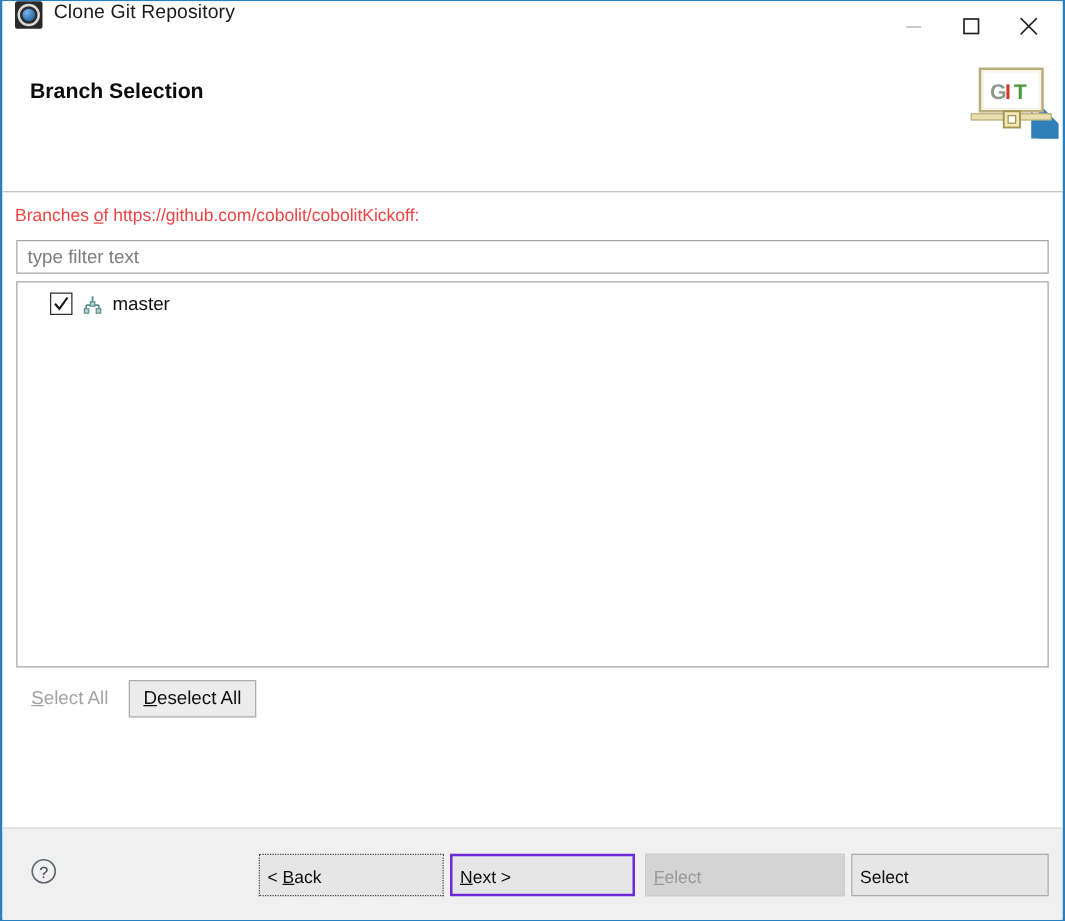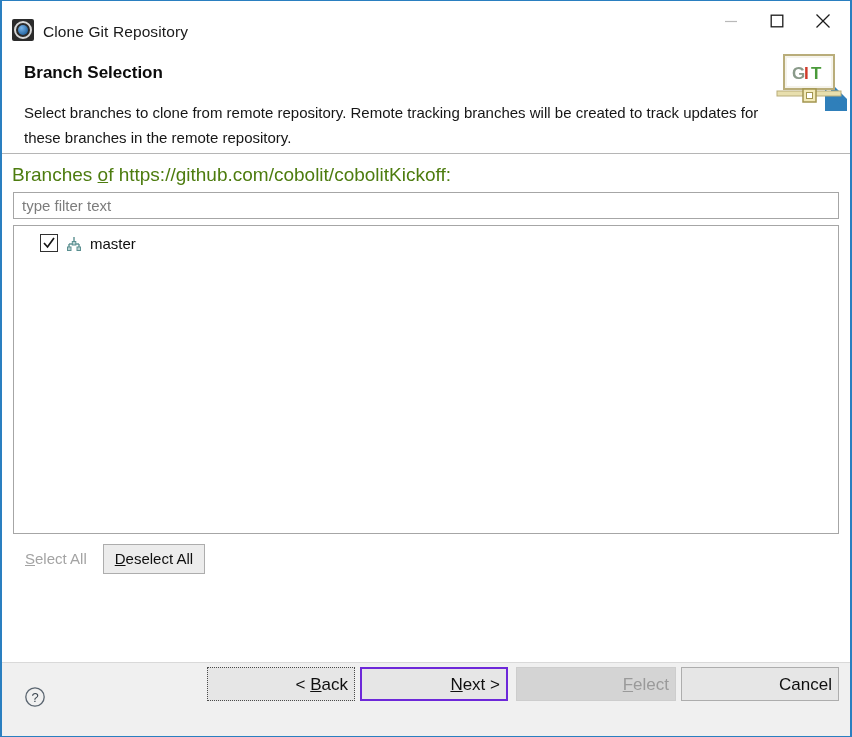--- a/index.html
+++ b/index.html
@@ -23,21 +23,21 @@
     border-top: 1px solid #2a7fc0;
   }
 
   
   #titlebar {
     position: absolute;
     left: 0; top: 0;
     width: 848px; height: 40px;
     background: #ffffff;
     display: flex;
-    align-items: flex-end;
+    align-items: flex-start;
   }
   #app-icon {
     width: 22px; height: 22px;
     margin-left: 10px;
     background: #2b2b2b;
     border-radius: 2px;
     position: relative;
     flex: none;
   }
   #app-icon::before {
@@ -113,22 +113,22 @@
   #body {
     position: absolute;
     left: 0; top: 153px;
     width: 848px;
     height: 508px;
     background: #ffffff;
   }
   #branches-label {
     position: absolute;
     left: 10px; top: 10px;
-    font-size: 19px;
-    color: #4d7c0f;
+    font-size: 14px;
+    color: #ef4444;
     white-space: nowrap;
   }
   .mn { text-decoration: underline; text-underline-offset: 1px; }
 
   #filter-input {
     position: absolute;
     left: 11px; top: 38px;
     width: 826px; height: 27px;
     border: 1px solid #a6a6a6;
     background: #ffffff;
@@ -200,28 +200,28 @@
     background: #f0f0f0;
     border-top: 1px solid #d9d9d9;
   }
   #help-icon {
     position: absolute;
     left: 22px; top: 23px;
     width: 22px; height: 22px;
   }
   .fbtn {
     position: absolute;
-    top: 4px;
+    top: 20px;
     height: 34px;
     font-family: "Liberation Sans", sans-serif;
-    font-size: 17px;
+    font-size: 14px;
     background: #e6e6e6;
     border: 1px solid #adadad;
     color: #0f0f0f;
-    text-align: right;
+    text-align: left;
     line-height: 32px;
     white-space: nowrap;
   }
   #btn-back {
     left: 205px; width: 148px;
     border: 1px dotted #4a4a4a;
     background: #e6e6e6;
   }
   #btn-next {
     left: 358px; width: 148px;
@@ -264,21 +264,20 @@
         <svg class="wb-svg" width="16" height="16" viewBox="0 0 16 16">
           <line x1="1.5" y1="1.5" x2="14.5" y2="14.5" stroke="#1c1c1c" stroke-width="1.2"></line>
           <line x1="14.5" y1="1.5" x2="1.5" y2="14.5" stroke="#1c1c1c" stroke-width="1.2"></line>
         </svg>
       </div>
     </div>
   </div>
 
   <div id="header">
     <div id="page-title">Branch Selection</div>
-    <div id="page-desc">Select branches to clone from remote repository. Remote tracking branches will be created to track updates for these branches in the remote repository.</div>
 
     <svg id="git-logo" viewBox="0 0 72 62">
       <polygon points="0,0 72,0 72,62 0,62" fill="#ffffff"></polygon>
       <polygon points="56,34 72,50 72,62 56,62" fill="#2f7fba"></polygon>
       <polygon points="46,44 72,44 72,62 46,62" fill="none"></polygon>
       <polygon points="50,40 72,62 50,62" fill="#2f7fba"></polygon>
       <rect x="9" y="6" width="50" height="34" fill="#f5f3ea" stroke="#b9ad7a" stroke-width="2"></rect>
       <rect x="12" y="9" width="44" height="28" fill="#ffffff"></rect>
       <text x="17" y="30" font-family="Liberation Sans, sans-serif" font-size="17" font-weight="bold" fill="#8a9a8a">G</text>
       <text x="29" y="30" font-family="Liberation Sans, sans-serif" font-size="17" font-weight="bold" fill="#d03a2a">I</text>
@@ -327,16 +326,16 @@
       <circle cx="11" cy="11" r="9.2" fill="none" stroke="#5a6570" stroke-width="1.3"></circle>
       <text x="11" y="16" text-anchor="middle" font-family="Liberation Sans, sans-serif" font-size="13" fill="#3d4852">?</text>
     </svg>
 
     <button class="fbtn" id="btn-back"><span>&lt; </span><span class="mn">B</span><span>ack</span></button>
 
     <button class="fbtn" id="btn-next"><span></span><span class="mn">N</span><span>ext &gt;</span></button>
 
     <button class="fbtn" id="btn-finish" disabled=""><span></span><span class="mn">F</span><span>elect</span></button>
 
-    <button class="fbtn" id="btn-cancel">Cancel</button>
+    <button class="fbtn" id="btn-cancel">Select</button>
   </div>
 
 </div>
 
 </body></html>

